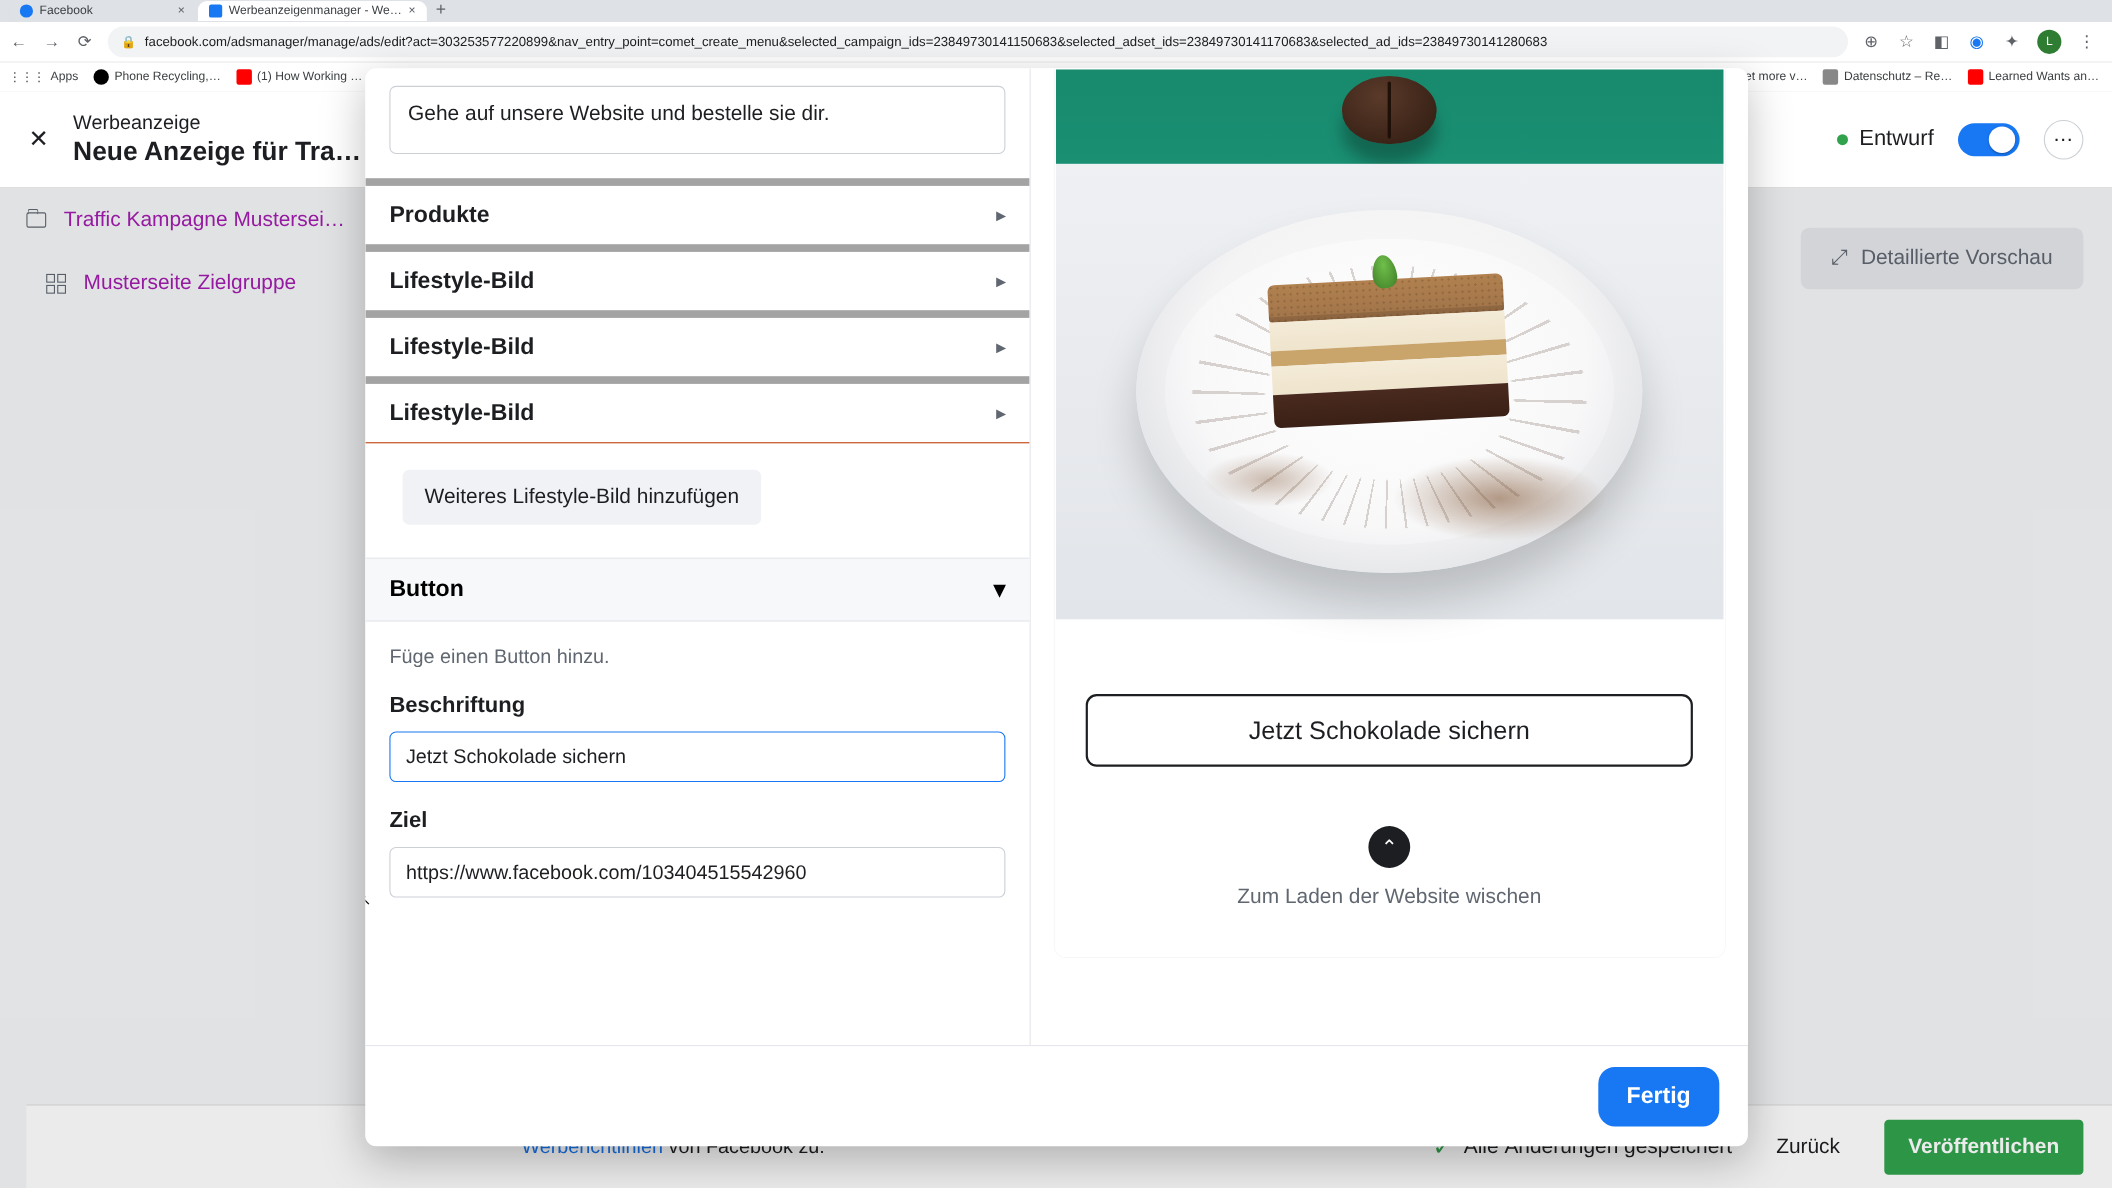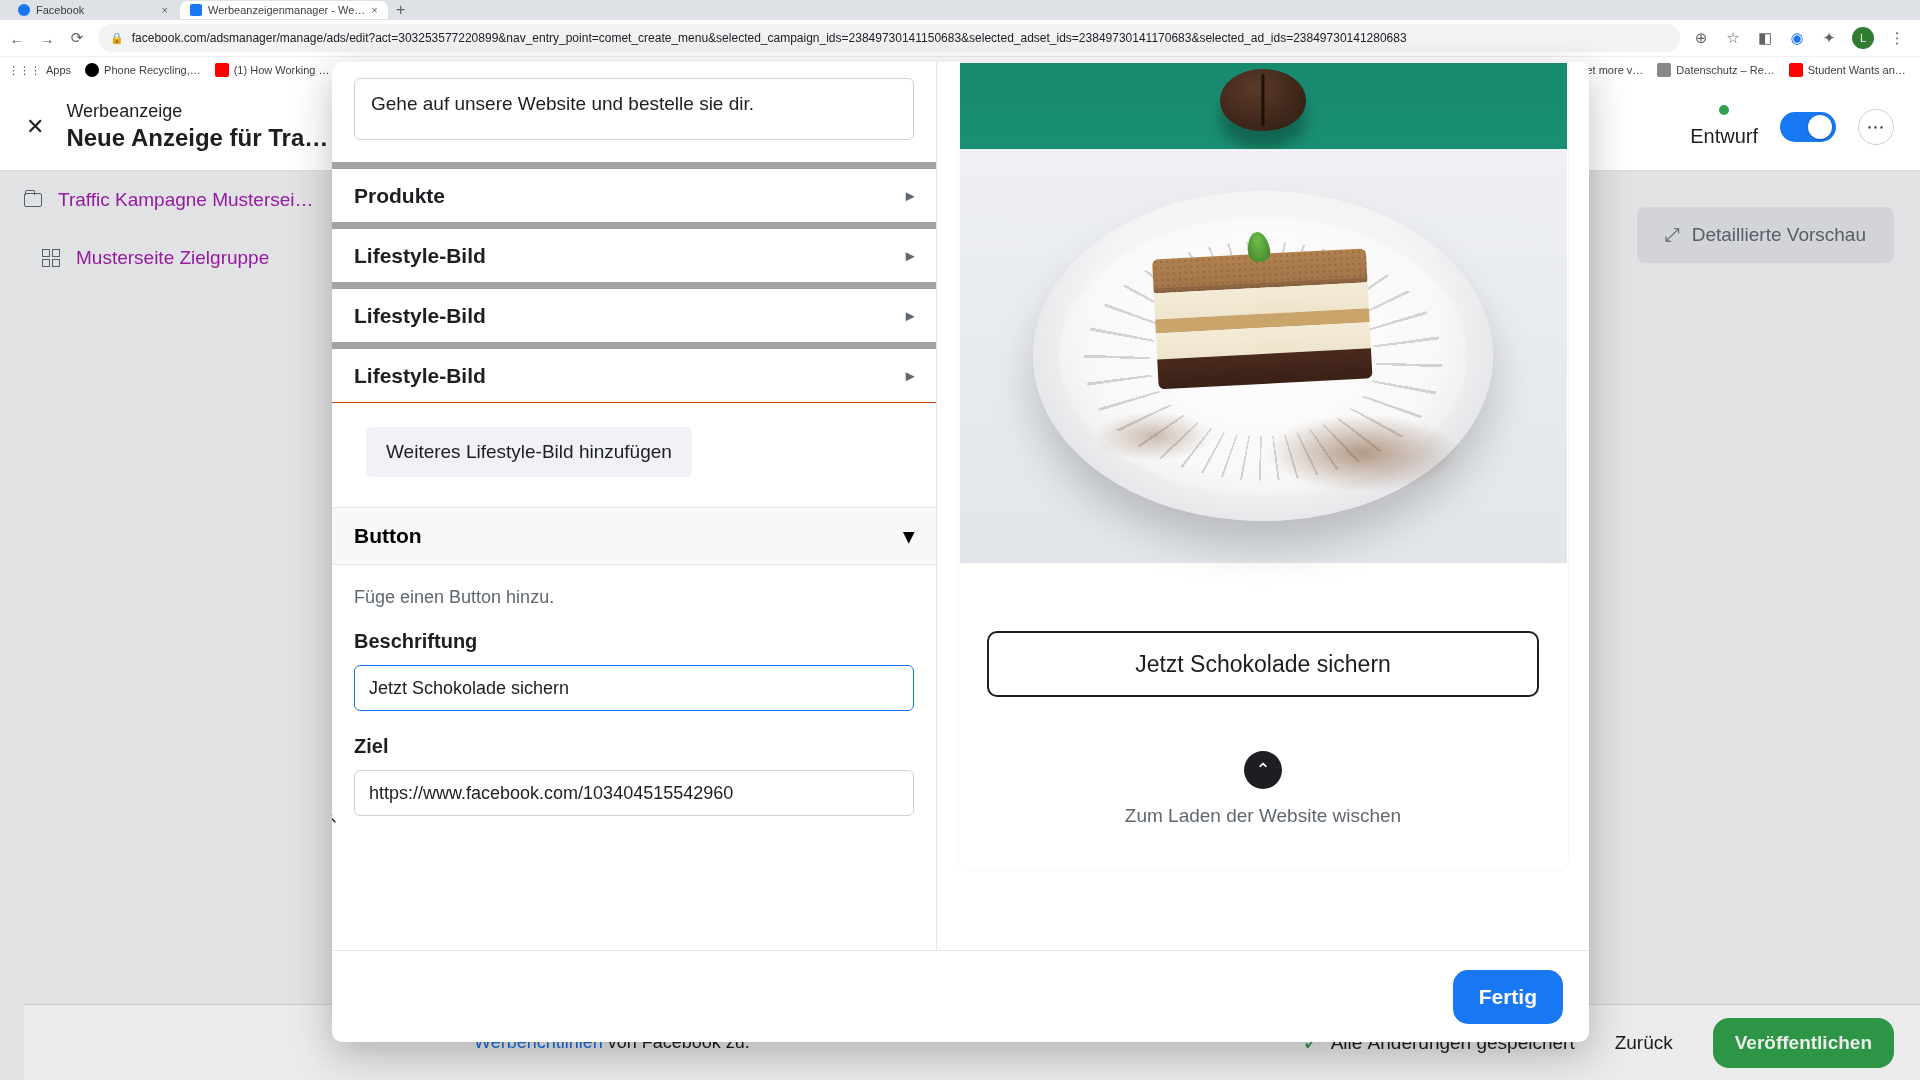--- a/index.html
+++ b/index.html
@@ -25,21 +25,21 @@
 .bm { display:flex; align-items:center; gap:5px; white-space:nowrap; }
 .bm .bicn { width:14px; height:14px; border-radius:2px; }
 
 
 .app-header { height: 88px; background: #fff; border-bottom: 1px solid #ddd; display:flex; align-items:center; padding:0 26px; justify-content:space-between; }
 .hd-left { display:flex; align-items:center; gap:22px; }
 .close-btn { font-size: 22px; color:#1c1e21; cursor:pointer; }
 .hd-titles .sub { font-size:18px; color:#1c1e21; }
 .hd-titles .main { font-size:24px; font-weight:700; color:#1c1e21; margin-top:2px; }
 .hd-right { display:flex; align-items:center; gap:22px; }
-.status-draft { display:flex; align-items:center; gap:10px; font-size:20px; color:#1c1e21;flex-direction:column; }
+.status-draft { display:flex; align-items:center; gap:10px; font-size:20px; color:#1c1e21; }
 .dot-green { width:10px; height:10px; border-radius:50%; background:#31a24c; }
 .toggle { width:56px; height:30px; background:#1877f2; border-radius:16px; position:relative; }
 .toggle .knob { width:24px; height:24px; background:#fff; border-radius:50%; position:absolute; right:4px; top:3px; box-shadow:0 1px 2px rgba(0,0,0,.3);}
 .dots-menu { width:36px; height:36px; border-radius:50%; border:1px solid #ccd0d5; display:flex; align-items:center; justify-content:center; font-size:18px; color:#1c1e21; letter-spacing:1px;}
 
 
 .bg-layer { position:absolute; top:171px; left:0; right:0; bottom:0; background:#f5f6f7; }
 .left-tree { position:absolute; left:0; top:0; width:340px; }
 .tree-row { height:58px; display:flex; align-items:center; padding:0 22px; gap:14px; font-size:19px; color:#a21caf; }
 .tree-row.sel { background:#e7f3ff; border-left:4px solid #1877f2; }
@@ -55,21 +55,21 @@
 
 .detail-btn { position:absolute; right:26px; top:36px; height:56px; padding:0 28px; background:#e4e6eb; border-radius:8px; display:flex; align-items:center; gap:12px; font-size:19px; color:#606770;}
 
 
 .bg-bottom { position:absolute; bottom:0; left:0; right:0; height:76px; background:#fff; border-top:1px solid #ddd; display:flex; align-items:center; justify-content:flex-end; padding:0 26px; gap:22px;margin-left:24px;}
 .bg-bottom .txt-left { position:absolute; left:450px; font-size:18px; color:#1c1e21;}
 .bg-bottom .txt-left .link{ color:#1877f2;}
 .saved { display:flex; align-items:center; gap:10px; font-size:19px; color:#1c1e21;}
 .saved .chk { color:#31a24c; font-size:22px;}
 .btn-back { font-size:19px; color:#1c1e21; padding:0 18px;}
-.btn-publish { background:#31a24c; color:#fff; font-size:19px; font-weight:600; padding:14px 22px; border-radius:16px;}
+.btn-publish { background:#31a24c; color:#fff; font-size:19px; font-weight:600; padding:14px 22px; border-radius:4px;}
 
 
 .overlay { position:absolute; top:171px; left:0; right:0; bottom:0; background:rgba(0,0,0,.08);}
 .modal { position:absolute; left:332px; top:62px; width:1257px; bottom:38px; background:#fff; border-radius:10px; box-shadow:0 12px 40px rgba(0,0,0,.25); display:flex; flex-direction:column; overflow:hidden;}
 .modal-body { flex:1; display:flex; overflow:hidden;}
 .modal-left { width:605px; border-right:1px solid #e4e6eb; overflow-y:auto; position:relative;}
 .modal-right { flex:1; overflow-y:auto; display:flex; flex-direction:column; align-items:center; background:#fff; }
 .modal-footer { height:92px; border-top:1px solid #e4e6eb; display:flex; align-items:center; justify-content:flex-end; padding:0 26px;}
 .btn-done { background:#1877f2; color:#fff; font-size:21px; font-weight:600; padding:15px 26px; border-radius:15px; border:none; cursor:pointer;}
 
@@ -202,21 +202,21 @@
     <span class="bm">
         <span class="bicn" style="background:#f00"></span>
         <span>How to get more v…</span>
       </span>
     <span class="bm">
         <span class="bicn" style="background:#888"></span>
         <span>Datenschutz – Re…</span>
       </span>
     <span class="bm">
         <span class="bicn" style="background:#f00"></span>
-        <span>Student Wants an…</span>
+        <span>Learned Wants an…</span>
       </span>
     <span class="bm">
         <span class="bicn" style="background:#f00"></span>
       </span>
 
   </div>
 </div>
 
 <div class="app-header">
   <div class="hd-left">

